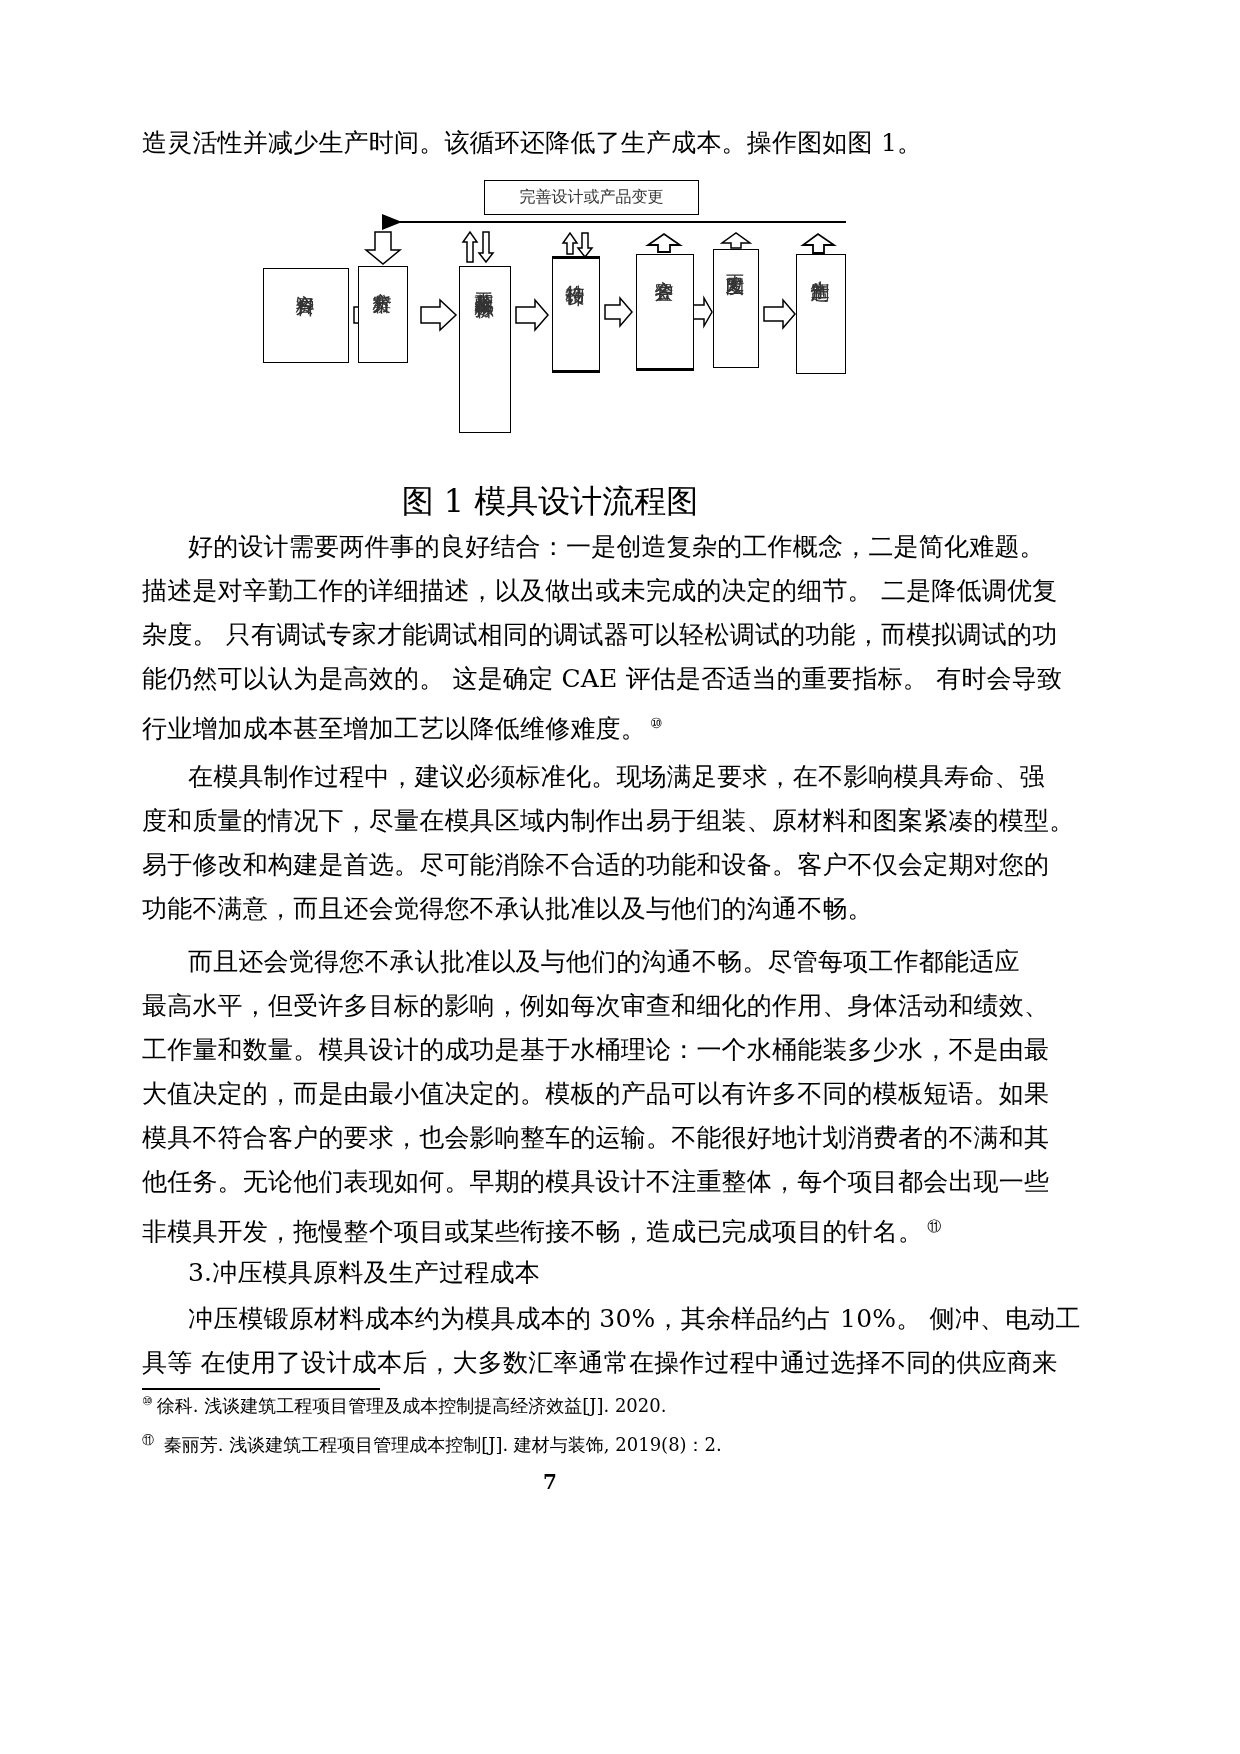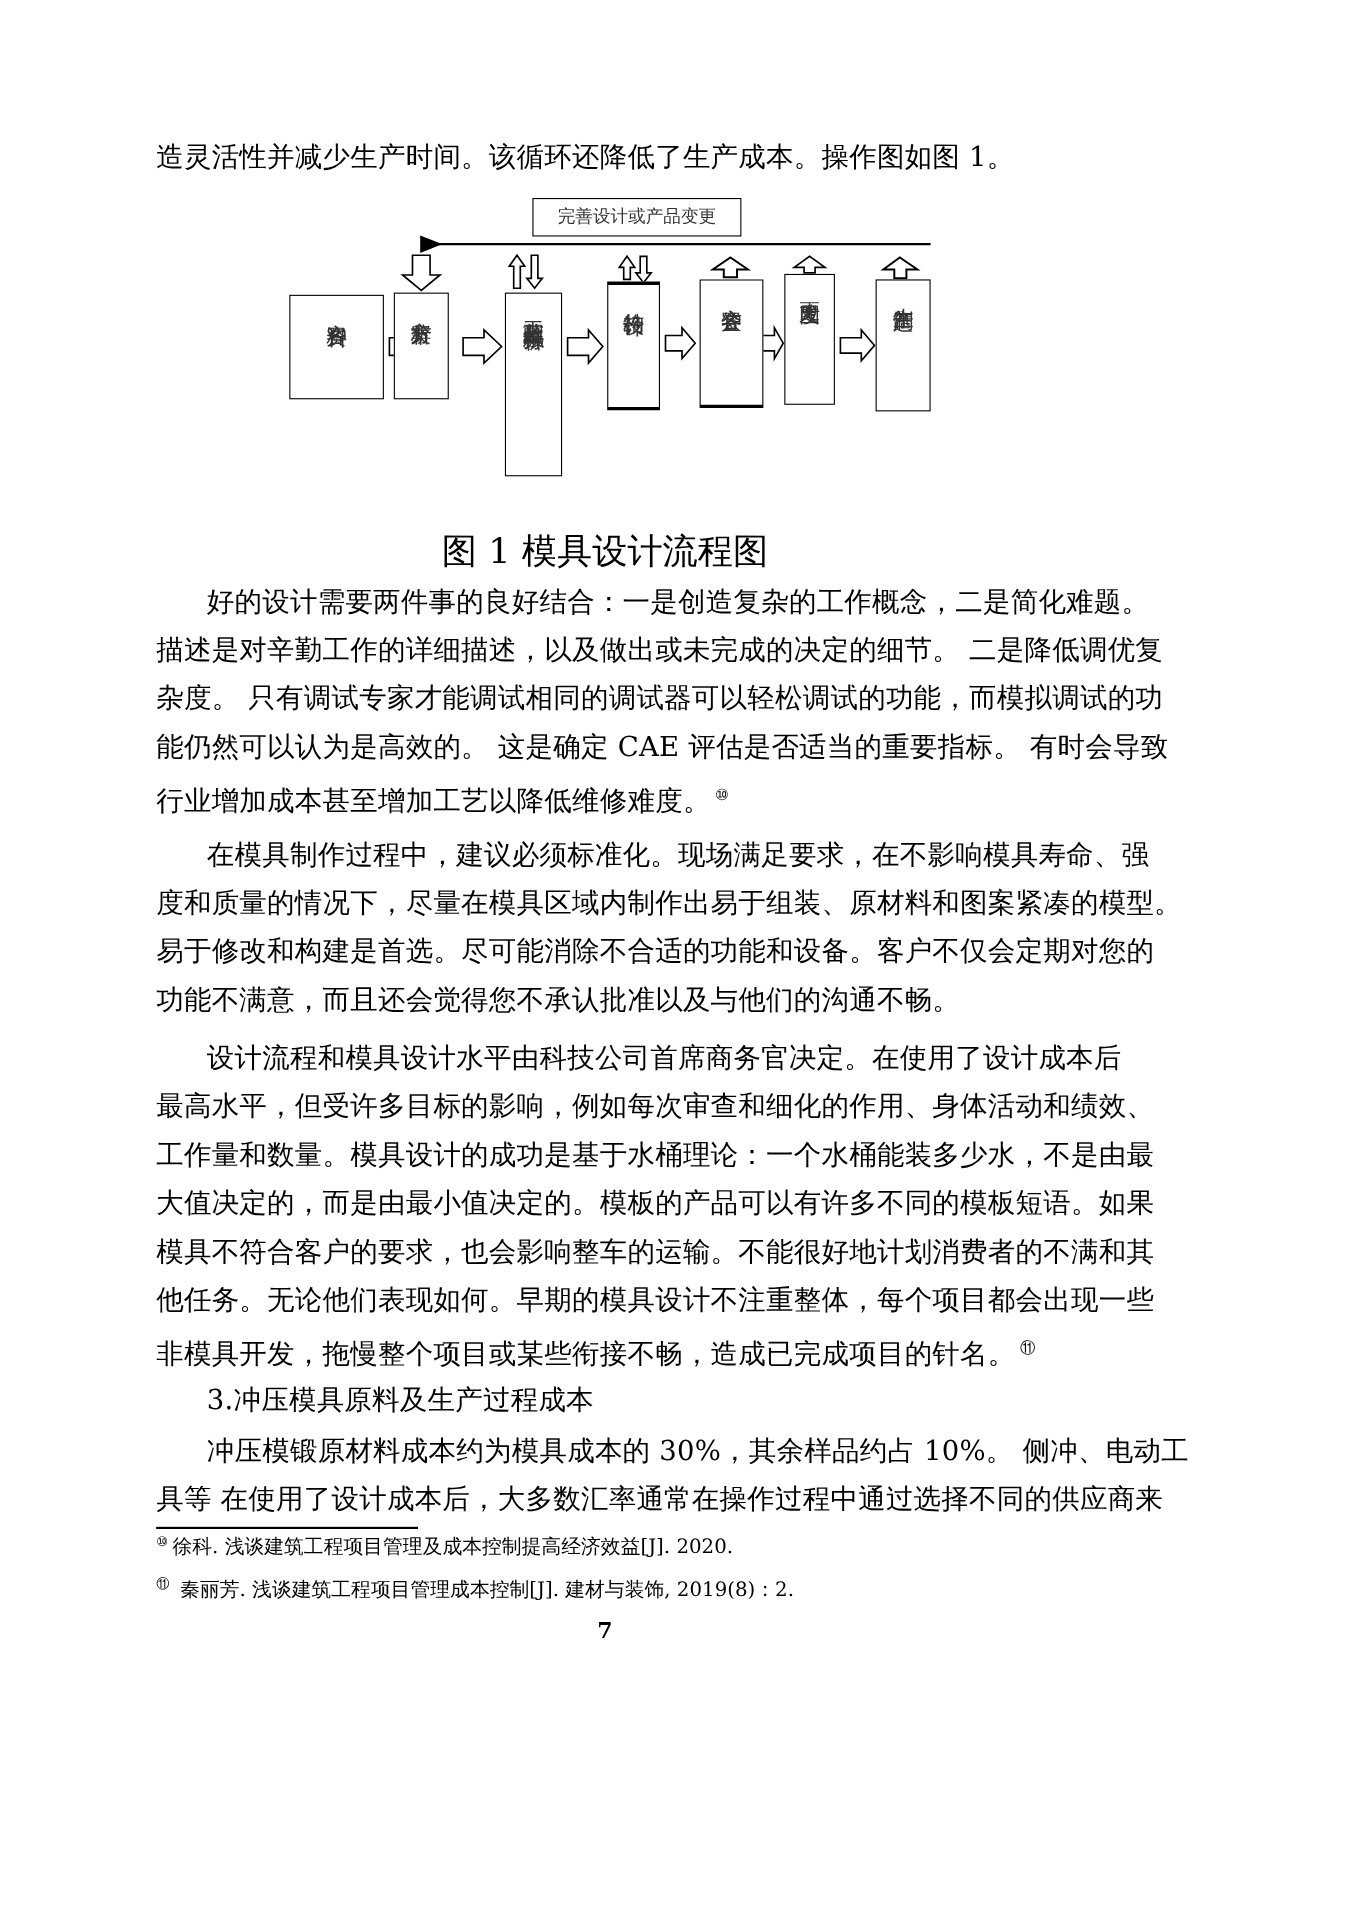--- a/index.html
+++ b/index.html
@@ -28,21 +28,21 @@
   .box.thick-bottom { border-bottom-width: 3px; }
   .box.thick-top { border-top-width: 3px; }
   .vtext {
     position: absolute; left: 0; right: 0; top: 10px; text-align: center;
     font-family: "DejaVu Sans", "Liberation Sans", sans-serif;
     font-size: 19px; line-height: 22px; color: #333;
     writing-mode: vertical-rl; margin: 0 auto; width: 22px;
     letter-spacing: 1px;
   }
   .topbox {
-    position: absolute; left: 484px; top: 180px; width: 190px; height: 35px;
+    position: absolute; left: 484px; top: 180px; width: 215px; height: 35px;
     border: 1.6px solid #000; box-sizing: border-box;
     font-family: "DejaVu Sans", "Liberation Sans", sans-serif;
     font-size: 16px; color: #333; text-align: center; line-height: 32px;
   }
   svg.diagram { position: absolute; left: 0; top: 0; }
 </style>
 </head>
 <body>
 
 <div class="line" style="top:128px;">造灵活性并减少生产时间。该循环还降低了生产成本。操作图如图 1。</div>
@@ -110,21 +110,21 @@
 <div class="line" style="top:664px;">能仍然可以认为是高效的。 这是确定 CAE 评估是否适当的重要指标。 有时会导致</div>
 <div class="line" style="top:708px;">
   <span>行业增加成本甚至增加工艺以降低维修难度。</span><span class="sup">⑩</span>
 </div>
 
 <div class="line indent" style="top:762px;">在模具制作过程中，建议必须标准化。现场满足要求，在不影响模具寿命、强</div>
 <div class="line" style="top:806px;">度和质量的情况下，尽量在模具区域内制作出易于组装、原材料和图案紧凑的模型。</div>
 <div class="line" style="top:850px;">易于修改和构建是首选。尽可能消除不合适的功能和设备。客户不仅会定期对您的</div>
 <div class="line" style="top:894px;">功能不满意，而且还会觉得您不承认批准以及与他们的沟通不畅。</div>
 
-<div class="line indent" style="top:947px;">设计流程和模具设计水平由科技公司首席商务官决定。在使用了设计成本后</div>
+<div class="line indent" style="top:947px;">而且还会觉得您不承认批准以及与他们的沟通不畅。尽管每项工作都能适应</div>
 <div class="line" style="top:991px;">最高水平，但受许多目标的影响，例如每次审查和细化的作用、身体活动和绩效、</div>
 <div class="line" style="top:1035px;">工作量和数量。模具设计的成功是基于水桶理论：一个水桶能装多少水，不是由最</div>
 <div class="line" style="top:1079px;text-align:center;">大值决定的，而是由最小值决定的。模板的产品可以有许多不同的模板短语。如果</div>
 <div class="line" style="top:1123px;">模具不符合客户的要求，也会影响整车的运输。不能很好地计划消费者的不满和其</div>
 <div class="line" style="top:1167px;">他任务。无论他们表现如何。早期的模具设计不注重整体，每个项目都会出现一些</div>
 <div class="line" style="top:1211px;">
   <span>非模具开发，拖慢整个项目或某些衔接不畅，造成已完成项目的针名。</span><span class="sup">⑪</span>
 </div>
 
 <div class="line indent" style="top:1258px;">3.冲压模具原料及生产过程成本</div>

